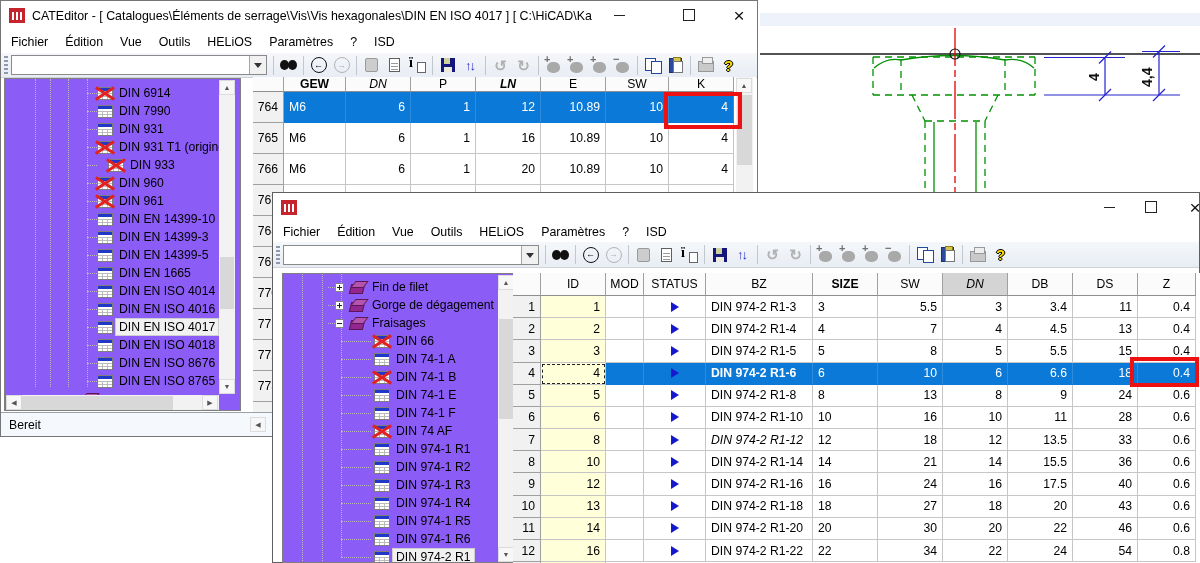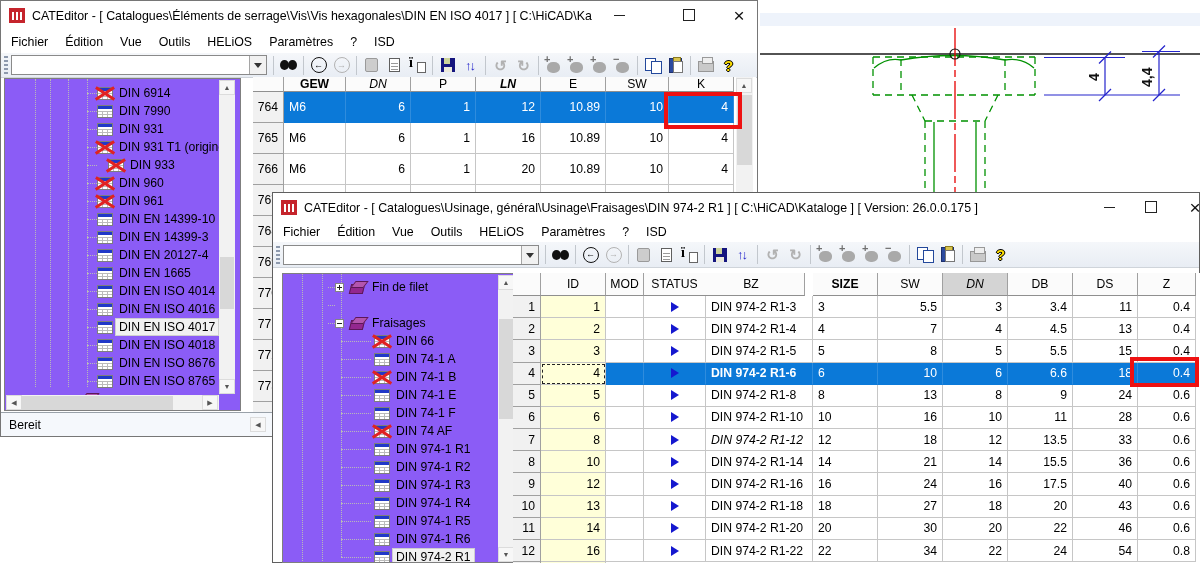--- a/index.html
+++ b/index.html
@@ -303,21 +303,21 @@
           <span class="ic-wrap">
             <span class="ic-table"></span>
           </span>
           <span class="t-label">DIN EN 14399-3</span>
         </div>
         <div class="stub" style="left: 82px; top: 176px; width: 10px;"></div>
         <div class="tree-item" style="left: 92px; top: 167px;">
           <span class="ic-wrap">
             <span class="ic-table"></span>
           </span>
-          <span class="t-label">DIN EN 20127-4</span>
+          <span class="t-label">DIN EN 14399-5</span>
         </div>
         <div class="stub" style="left: 82px; top: 194px; width: 10px;"></div>
         <div class="tree-item" style="left: 92px; top: 185px;">
           <span class="ic-wrap">
             <span class="ic-table"></span>
           </span>
           <span class="t-label">DIN EN 1665</span>
         </div>
         <div class="stub" style="left: 82px; top: 212px; width: 10px;"></div>
         <div class="tree-item" style="left: 92px; top: 203px;">
@@ -500,21 +500,20 @@
         <span>Bereit</span>
       </div>
     <div class="sb-btn" style="left:249px;top:416px">◀</div>
   </div>
 
   <div class="red-box" style="left:664px;top:92px;width:78px;height:37px"></div>
 
   <div class="window" id="win-front" style="left:272px;top:192px;width:928px;height:371px;z-index:10;border-color:#5f5f5f">
     <div class="titlebar">
       <div class="app-icon"></div>
-      <div class="title-text" style="max-width:790px">CATEditor - [ Catalogues\Usinage, général\Usinage\Fraisages\DIN 974-2 R1 ]    [ C:\HiCAD\Kataloge ]   [ Version: 26.0.0.175 ]</div>
       <div class="cap-btn cap-min" style="left:820px"></div>
       <div class="cap-btn cap-max" style="left:862px"></div>
       <div class="cap-btn cap-close" style="left:906px"></div>
     </div>
     <div class="menubar" id="fr-menu" style="top:29px;height:20px">
         <div class="menu-item">Fichier</div>
         <div class="menu-item">Édition</div>
         <div class="menu-item">Vue</div>
         <div class="menu-item">Outils</div>
         <div class="menu-item">HELiOS</div>
@@ -598,20 +597,25 @@
         <div class="guide" style="left: 19px; top: 0px; height: 289px;"></div>
         <div class="guide" style="left: 39px; top: 0px; height: 289px;"></div>
         <div class="guide" style="left: 58px; top: 0px; height: 283px;"></div>
         <div class="stub" style="left: 45px; top: 13px; width: 7px;"></div>
         <div class="tree-item" style="left: 52px; top: 4px;">
           <span class="expander plus"></span>
           <span class="ic-book"></span>
           <span class="t-label">Fin de filet</span>
         </div>
         <div class="stub" style="left: 45px; top: 31px; width: 7px;"></div>
+        <div class="tree-item" style="left: 52px; top: 22px;">
+          <span class="expander plus"></span>
+          <span class="ic-book"></span>
+          <span class="t-label">Gorge de dégagement</span>
+        </div>
         <div class="stub" style="left: 45px; top: 49px; width: 7px;"></div>
         <div class="tree-item" style="left: 52px; top: 40px;">
           <span class="expander"></span>
           <span class="ic-book"></span>
           <span class="t-label">Fraisages</span>
         </div>
         <div class="stub" style="left: 58px; top: 67px; width: 30px;"></div>
         <div class="tree-item" style="left: 91px; top: 58px;">
           <span class="ic-wrap">
             <span class="ic-table"></span>
@@ -708,21 +712,21 @@
         <div style="position: absolute; left: 215px; top: 1px; width: 16px; height: 288px; background: rgb(242, 242, 242);"></div>
         <div class="sb-btn" style="left: 215px; top: 1px;">▲</div>
         <div class="sb-btn" style="left: 215px; top: 273px;">▼</div>
         <div class="sb-thumb" style="left: 216px; top: 45px; width: 14px; height: 100px;"></div>
       </div>
     <div class="tbl" id="fr-table" style="left:240px;top:80px;width:688px;height:291px">
         <div class="hdr-cell" style="left: 0px; width: 28px; height: 23px;"></div>
         <div class="hdr-cell" style="left: 28px; width: 65px; height: 23px;">ID</div>
         <div class="hdr-cell" style="left: 93px; width: 38px; height: 23px;">MOD</div>
         <div class="hdr-cell" style="left: 131px; width: 62px; height: 23px;">STATUS</div>
-        <div class="hdr-cell" style="left: 185px; width: 107px; height: 23px;">BZ</div>
+        <div class="hdr-cell" style="left: 193px; width: 107px; height: 23px;">BZ</div>
         <div class="hdr-cell b" style="left: 300px; width: 65px; height: 23px;">SIZE</div>
         <div class="hdr-cell" style="left: 365px; width: 65px; height: 23px;">SW</div>
         <div class="hdr-cell i hsel" style="left: 430px; width: 65px; height: 23px;">DN</div>
         <div class="hdr-cell" style="left: 495px; width: 65px; height: 23px;">DB</div>
         <div class="hdr-cell" style="left: 560px; width: 65px; height: 23px;">DS</div>
         <div class="hdr-cell" style="left: 625px; width: 58px; height: 23px;">Z</div>
         <div class="trow" style="top: 23px; height: 22.18px;">
           <div class="cell rownum" style="left: 0px; width: 28px;">1</div>
           <div class="cell right idcell" style="left: 28px; width: 65px;">1</div>
           <div class="cell right" style="left: 93px; width: 38px;"></div>

